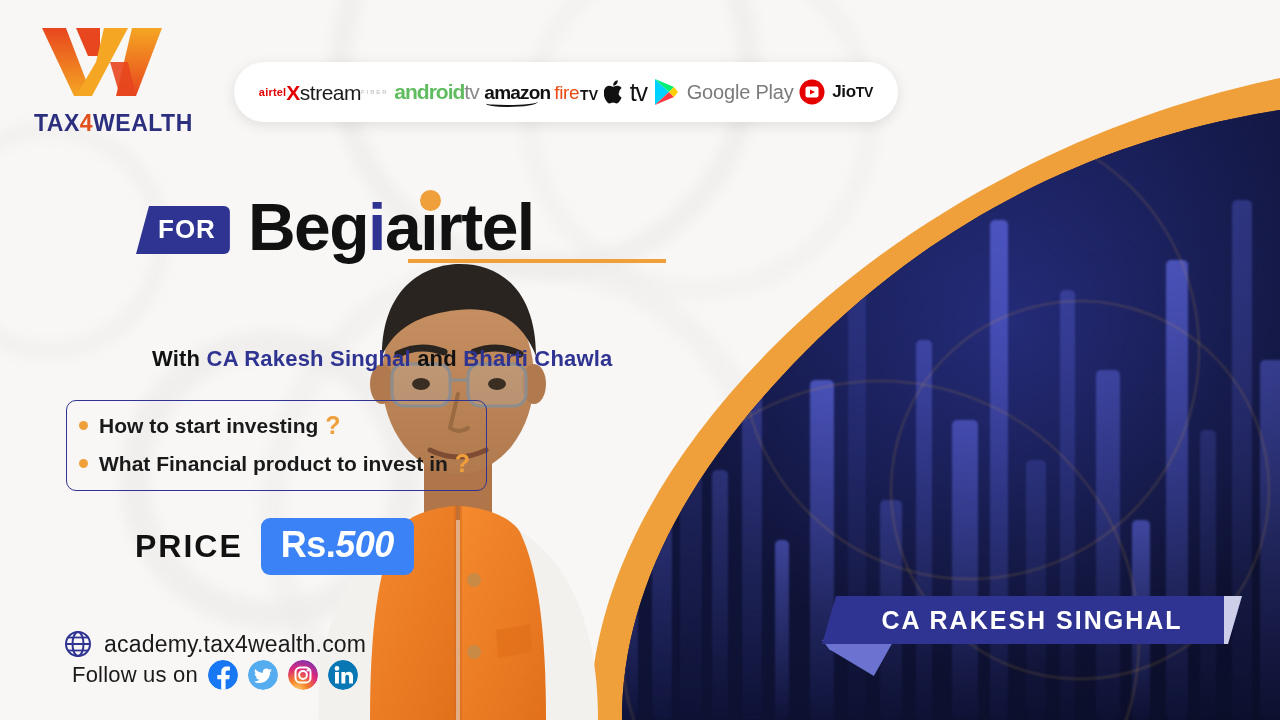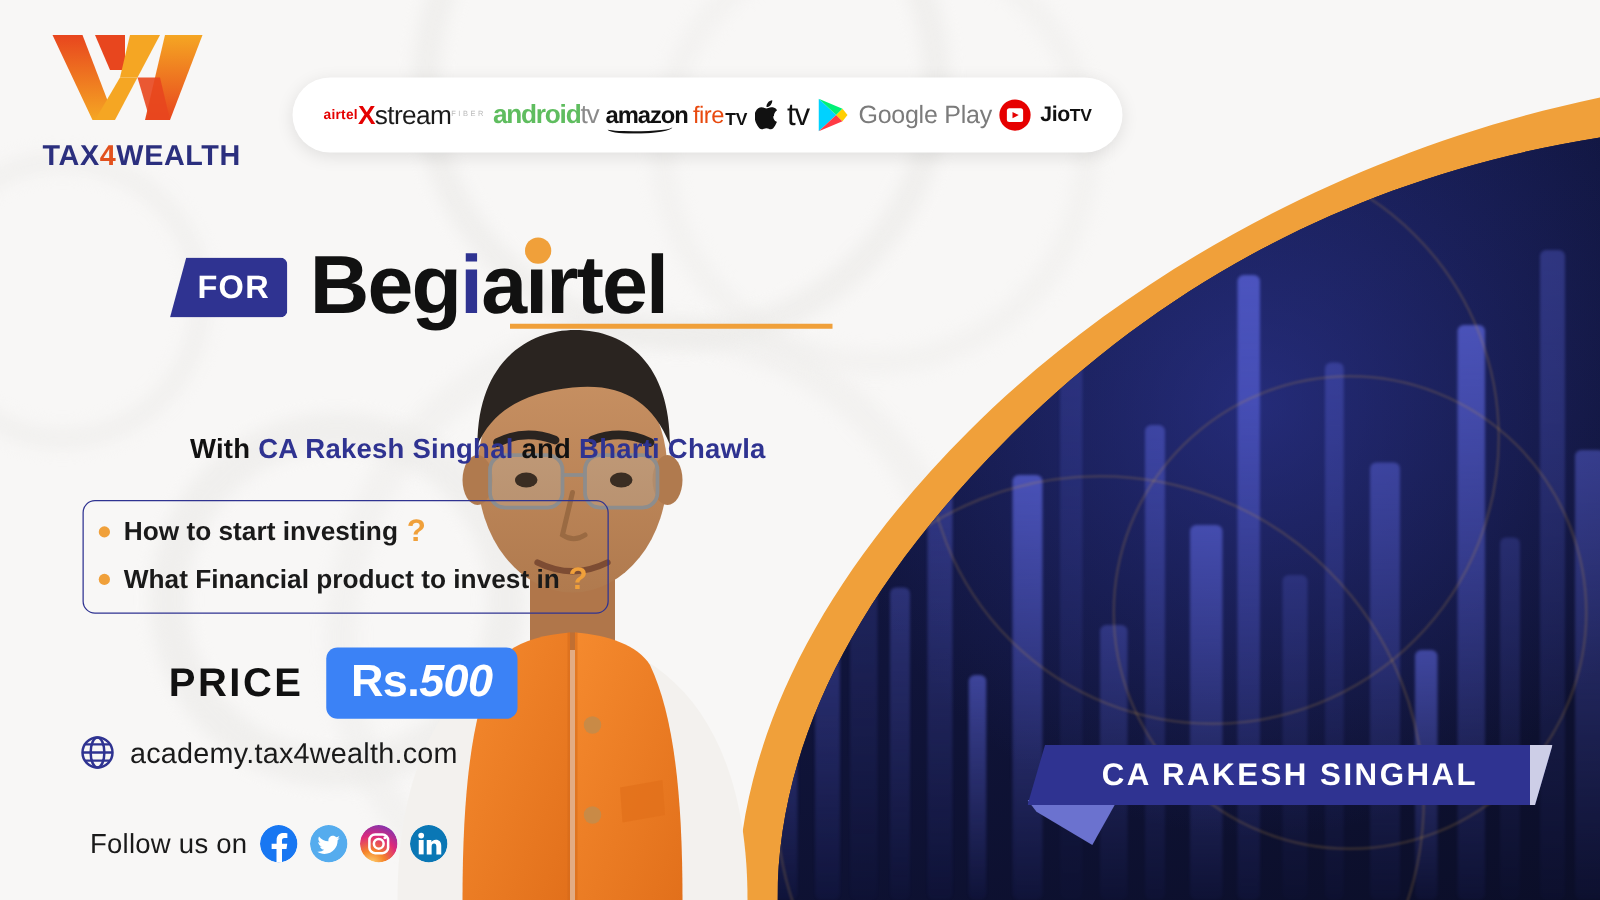--- a/index.html
+++ b/index.html
@@ -143,21 +143,21 @@
   .price-row { position:absolute; left:135px; top:518px; display:flex; align-items:center; }
   .price-label { font-size:32px; font-weight:bold; color:#111; letter-spacing:2px; }
   .price-badge {
     margin-left:18px; background:#3b82f6; color:#fff;
     border-radius:9px; padding:6px 20px 9px 20px;
     font-size:36px; font-weight:bold; font-style:italic; letter-spacing:-.5px;
   }
   .price-badge .rs { font-style:normal; }
 
   
-  .site-row { position:absolute; left:64px; top:588px; display:flex; align-items:center;justify-content:space-between; }
+  .site-row { position:absolute; left:64px; top:630px; display:flex; align-items:center;justify-content:space-between; }
   .globe { width:28px; height:28px; }
   .site-url { font-size:23px; color:#1a1a1a; margin-left:12px; letter-spacing:.2px; }
 
   .follow-row { position:absolute; left:72px; top:660px; display:flex; align-items:center; }
   .follow-lbl { font-size:22px; color:#1a1a1a; letter-spacing:.2px; }
   .soc { width:30px; height:30px; margin-left:10px; border-radius:50%; }
 
   
   .ribbon-tail {
     position:absolute; left:822px; top:640px; width:72px; height:36px;

